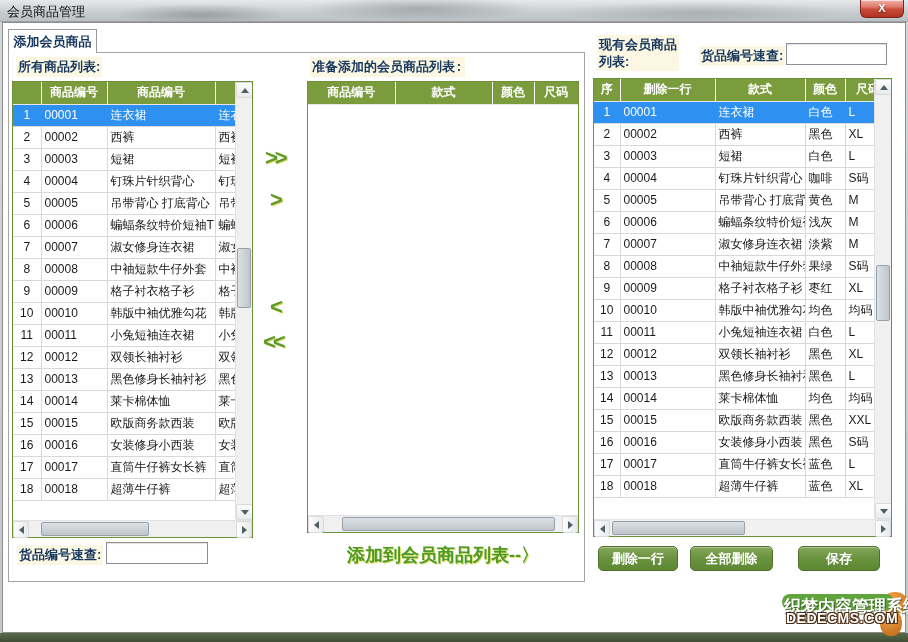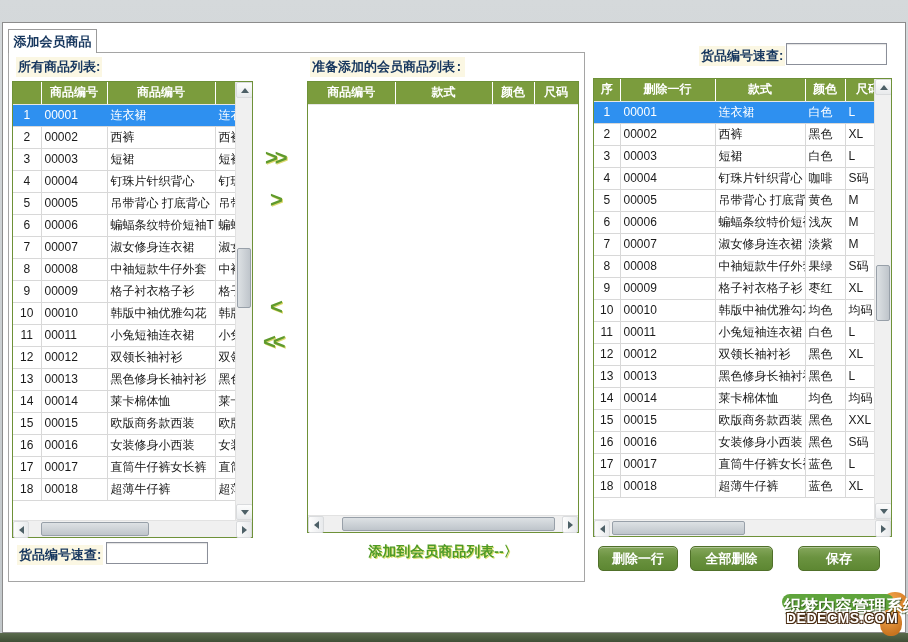--- a/index.html
+++ b/index.html
@@ -76,21 +76,21 @@
 
   
   .arrow { position:absolute; z-index:6; color:#5f9a2d; font-weight:bold; font-size:22px;
            text-shadow:1px 1px 0 #ddd96e; cursor:pointer; line-height:1; letter-spacing:-3px; }
 
   
   .txt { position:absolute; z-index:6; background:#fff; border:1px solid #8b8f99;
          box-shadow:inset 0 1px 1px rgba(0,0,0,.12); font-size:12px; padding:0 3px; }
 
   .add-link { position:absolute; z-index:6; text-align:center; color:#4e9a27;
-              font-size:14px; font-weight:bold; text-shadow:1px 1px 0 #dce06e; cursor:pointer; }
+              font-size:18px; font-weight:bold; text-shadow:1px 1px 0 #dce06e; cursor:pointer; }
 
   .btn { position:absolute; z-index:6; height:25px; border:1px solid #50702a; border-radius:5px;
          background:linear-gradient(#85a75c,#6b9340 45%,#5d8732);
          color:#fff; font-size:13px; font-weight:bold; text-align:center; line-height:23px;
          cursor:pointer; box-shadow:inset 0 1px 0 rgba(255,255,255,.35); }
 
   
   .watermark { position:absolute; right:0; bottom:0; width:128px; height:52px; z-index:9; }
   .wm-band { position:absolute; left:2px; top:4px; width:112px; height:16px;
              background:#5fa43c; border-radius:8px; }
@@ -106,20 +106,26 @@
                 background:radial-gradient(circle at 40% 30%, #eda04a, #c9741f 75%); }
   .mascot .eye { position:absolute; right:10px; top:8px; width:6px; height:7px; border-radius:50%;
                  background:#fff; box-shadow:-8px 1px 0 #fff; }
 </style>
 </head>
 <body>
 
 <div class="window">
   <div class="grass"></div>
 
+  <div class="titlebar">
+    <span class="title-text">会员商品管理</span>
+    <div class="close-btn">
+      <span>X</span>
+    </div>
+  </div>
 
   <div class="frame"></div>
 
   <div class="content">
 
     <div class="tab">
       <span>添加会员商品</span>
     </div>
     <div class="tabpage"></div>
 
@@ -320,20 +326,24 @@
           <div class="sb-thumb" style="left:18px; width:213px;"></div>
         </div>
         <div class="sb-btn">
             <span class="tri-right"></span>
           </div>
       </div>
     </div>
 
     <div class="add-link" style="left:307px; top:543px; width:272px;">添加到会员商品列表--〉</div>
 
+    <div class="panel-label" style="left:597px; top:35px; line-height:17px;">
+      <div>现有会员商品</div>
+      <div>列表:</div>
+    </div>
     <div class="panel-label" style="left:699px; top:46px;">货品编号速查:</div>
     <input class="txt" style="left: 786px; top: 43px; width: 101px; height: 22px;" value="">
 
     <div class="tablebox" style="left:593px; top:78px; width:299px; height:459px;">
       <div class="tb-main">
         <div class="viewport" style="width:280px;">
           <table class="grid rt" style="width:297px;">
             <colgroup>
                 <col style="width:26px">
                 <col style="width:95px">

